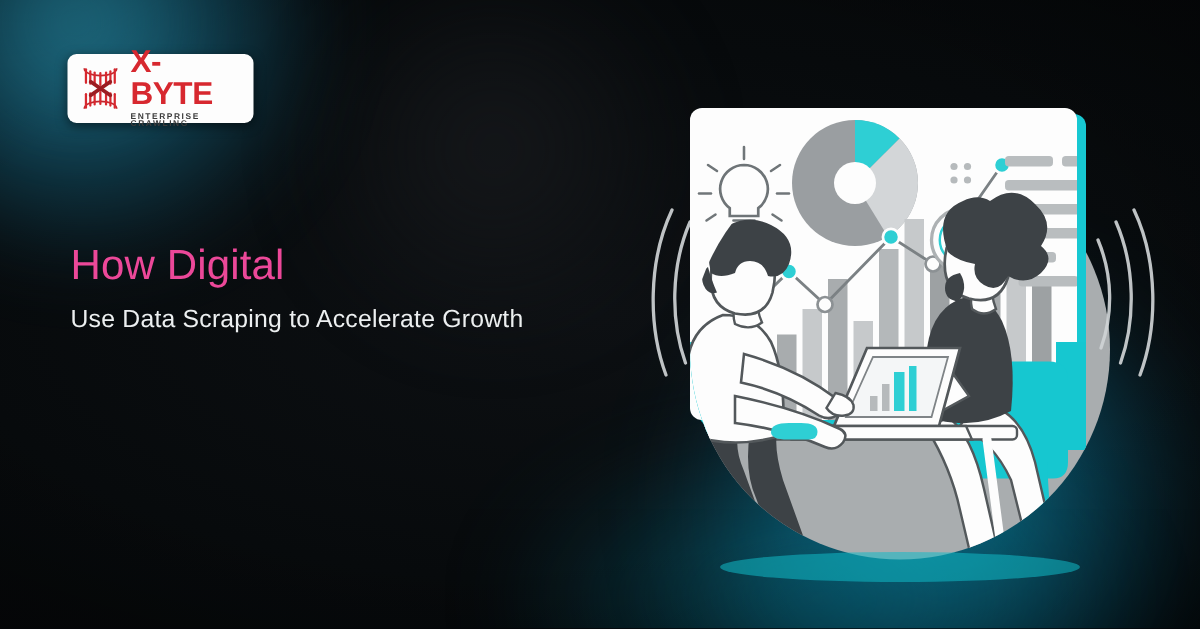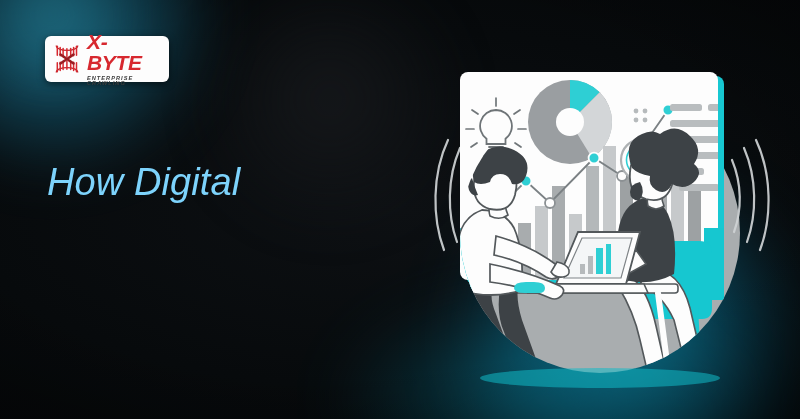--- a/index.html
+++ b/index.html
@@ -1,21 +1,21 @@
 <!DOCTYPE html>
 <html><head>
 <meta charset="utf-8">
 <style>
   html,body{margin:0;padding:0;}
   body{
     width:800px;height:419px;overflow:hidden;
     font-family:"Liberation Sans", sans-serif;
     background:#050608;
   }
-  #stage{position:relative;width:800px;height:419px;overflow:hidden;background:#050608;font-style:italic;}
+  #stage{position:relative;width:800px;height:419px;overflow:hidden;background:#050608;}
 
   
   .bg-base{position:absolute;inset:0;background:
       radial-gradient(120% 95% at 50% 50%, #0d1013 0%, #070a0c 45%, #030405 100%);}
   .glow-tl{position:absolute;left:-110px;top:-150px;width:330px;height:330px;border-radius:50%;
     background:radial-gradient(circle,#1a6d86 0%,#124a5e 35%,rgba(6,20,26,0) 72%);
     filter:blur(26px);opacity:.85;}
   .glow-tl2{position:absolute;left:-40px;top:-60px;width:180px;height:150px;border-radius:50%;
     background:radial-gradient(circle,#2b8ea8 0%,rgba(10,40,52,0) 70%);filter:blur(22px);opacity:.55;}
   .glow-br{position:absolute;right:-40px;bottom:-70px;width:420px;height:300px;border-radius:50%;
@@ -32,21 +32,21 @@
   .logo-card{position:absolute;left:45px;top:36px;width:124px;height:46px;background:#fdfdfd;
     border-radius:6px;display:flex;align-items:center;gap:6px;padding:0 8px;box-sizing:border-box;
     box-shadow:0 2px 7px rgba(0,0,0,.55);}
   .logo-mark{width:28px;height:30px;flex:0 0 auto;}
   .logo-words{display:flex;flex-direction:column;justify-content:center;line-height:1;}
   .logo-main{font-size:21px;font-weight:800;color:#d7282f;letter-spacing:-.3px;}
   .logo-sub{font-size:5.6px;font-weight:700;color:#3b3b3b;letter-spacing:1.05px;margin-top:2.5px;}
 
   
   .headline{position:absolute;left:47px;top:160px;width:400px;}
-  .hl-1{font-size:38px;font-weight:400;color:#7dd3fc;letter-spacing:.1px;line-height:1.18;}
+  .hl-1{font-size:28px;font-weight:400;color:#ec4899;letter-spacing:.1px;line-height:1.18;}
   .hl-2{font-size:29px;font-weight:700;color:#26d3d6;letter-spacing:.1px;line-height:1.2;margin-top:5px;
     text-shadow:0 0 10px rgba(38,211,214,.35);}
   .hl-3{font-size:16.5px;font-weight:400;color:#eceff0;letter-spacing:.15px;margin-top:11px;}
 
   
   .illus{position:absolute;left:404px;top:48px;width:396px;height:350px;}
   .illus svg{display:block;width:100%;height:100%;}
 </style>
 </head>
 <body>
@@ -86,20 +86,21 @@
       <path d="M7.5 10.5 L20.5 19.5 M20.5 10.5 L7.5 19.5" stroke="#9b1d22" stroke-width="2.6" stroke-linecap="round" fill="none"></path>
     </svg>
     <div class="logo-words">
       <div class="logo-main">X-BYTE</div>
       <div class="logo-sub">ENTERPRISE CRAWLING</div>
     </div>
   </div>
 
   <div class="headline">
     <div class="hl-1">How Digital</div>
+    <div class="hl-3">Use Data Scraping to Accelerate Growth</div>
   </div>
 
   <div class="illus">
   <svg viewBox="0 0 396 350">
     <defs>
       <clipPath id="wbclip">
             <rect x="56" y="24" width="258" height="208" rx="8"></rect>
           </clipPath>
       <clipPath id="circclip">
             <circle cx="196" cy="185" r="140"></circle>

